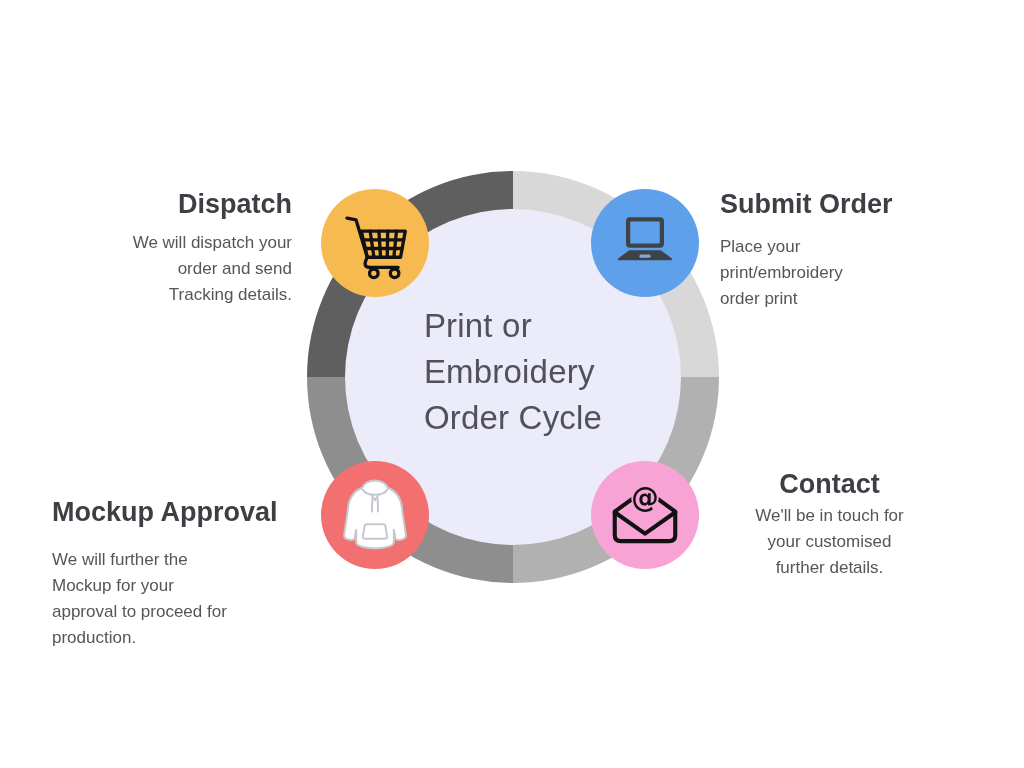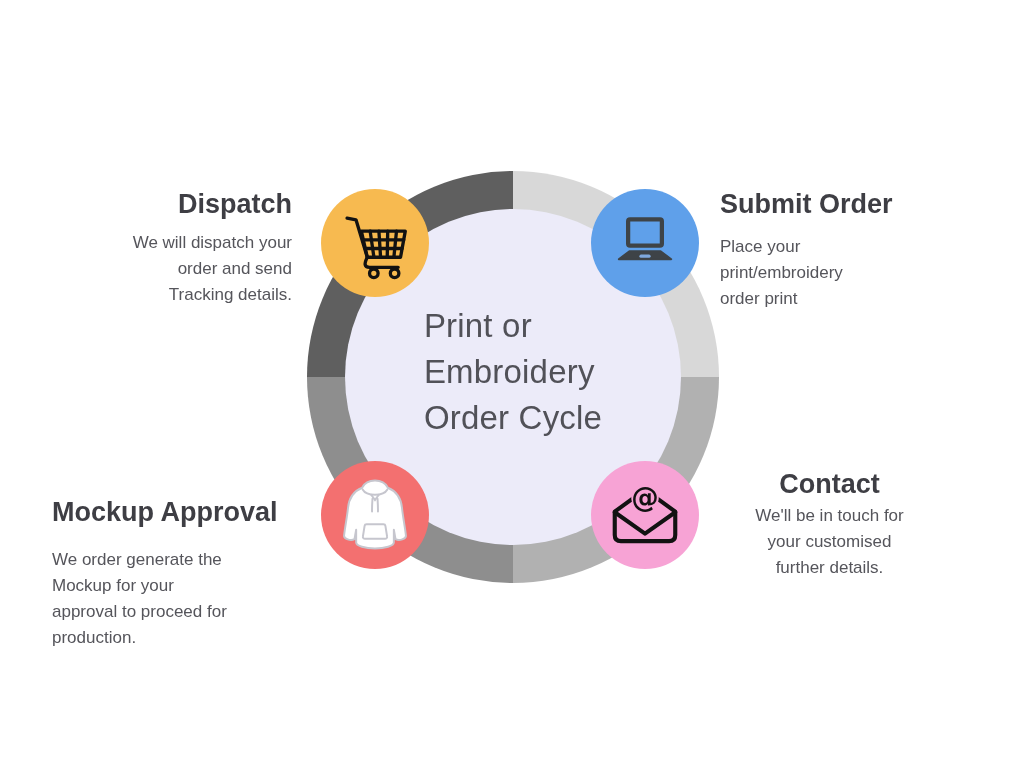--- a/index.html
+++ b/index.html
@@ -132,21 +132,21 @@
     <div class="body">
       <div>Place your</div>
       <div>print/embroidery</div>
       <div>order print</div>
     </div>
   </div>
 
   <div class="text-block tb-mockup">
     <div class="heading">Mockup Approval</div>
     <div class="body">
-      <div>We order generate the</div>
+      <div>We will further the</div>
       <div>Mockup for your</div>
       <div>approval to proceed for</div>
       <div>production.</div>
     </div>
   </div>
 
   <div class="text-block tb-contact">
     <div class="heading">Contact</div>
     <div class="body">
       <div>We'll be in touch for</div>

